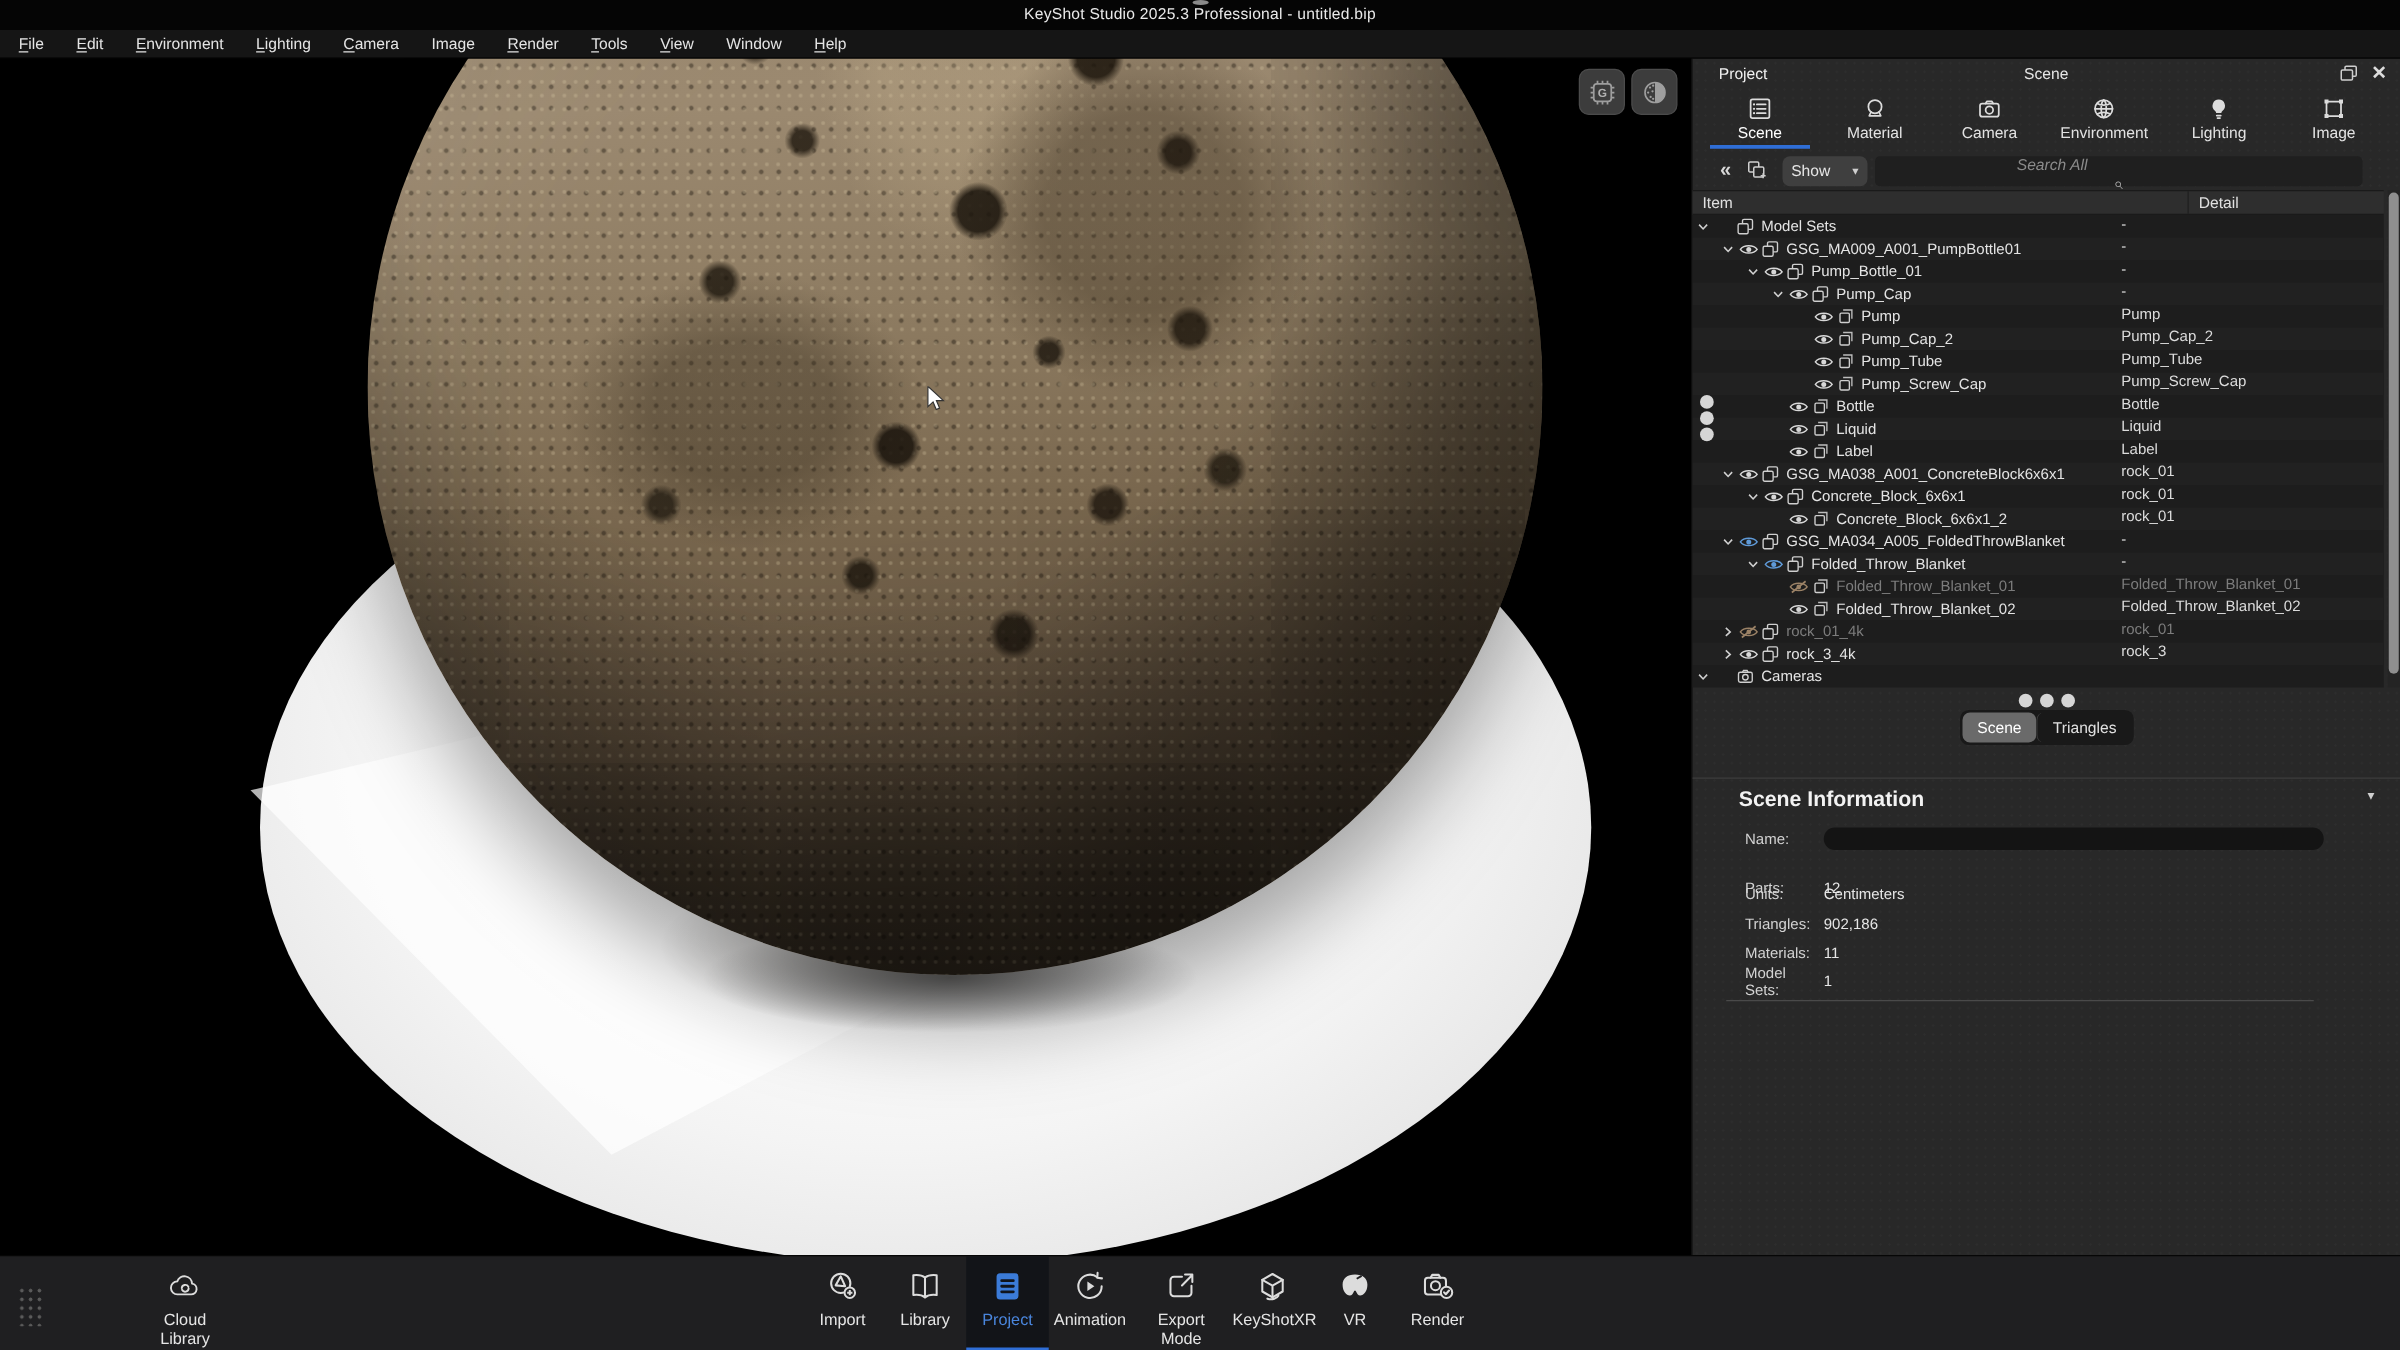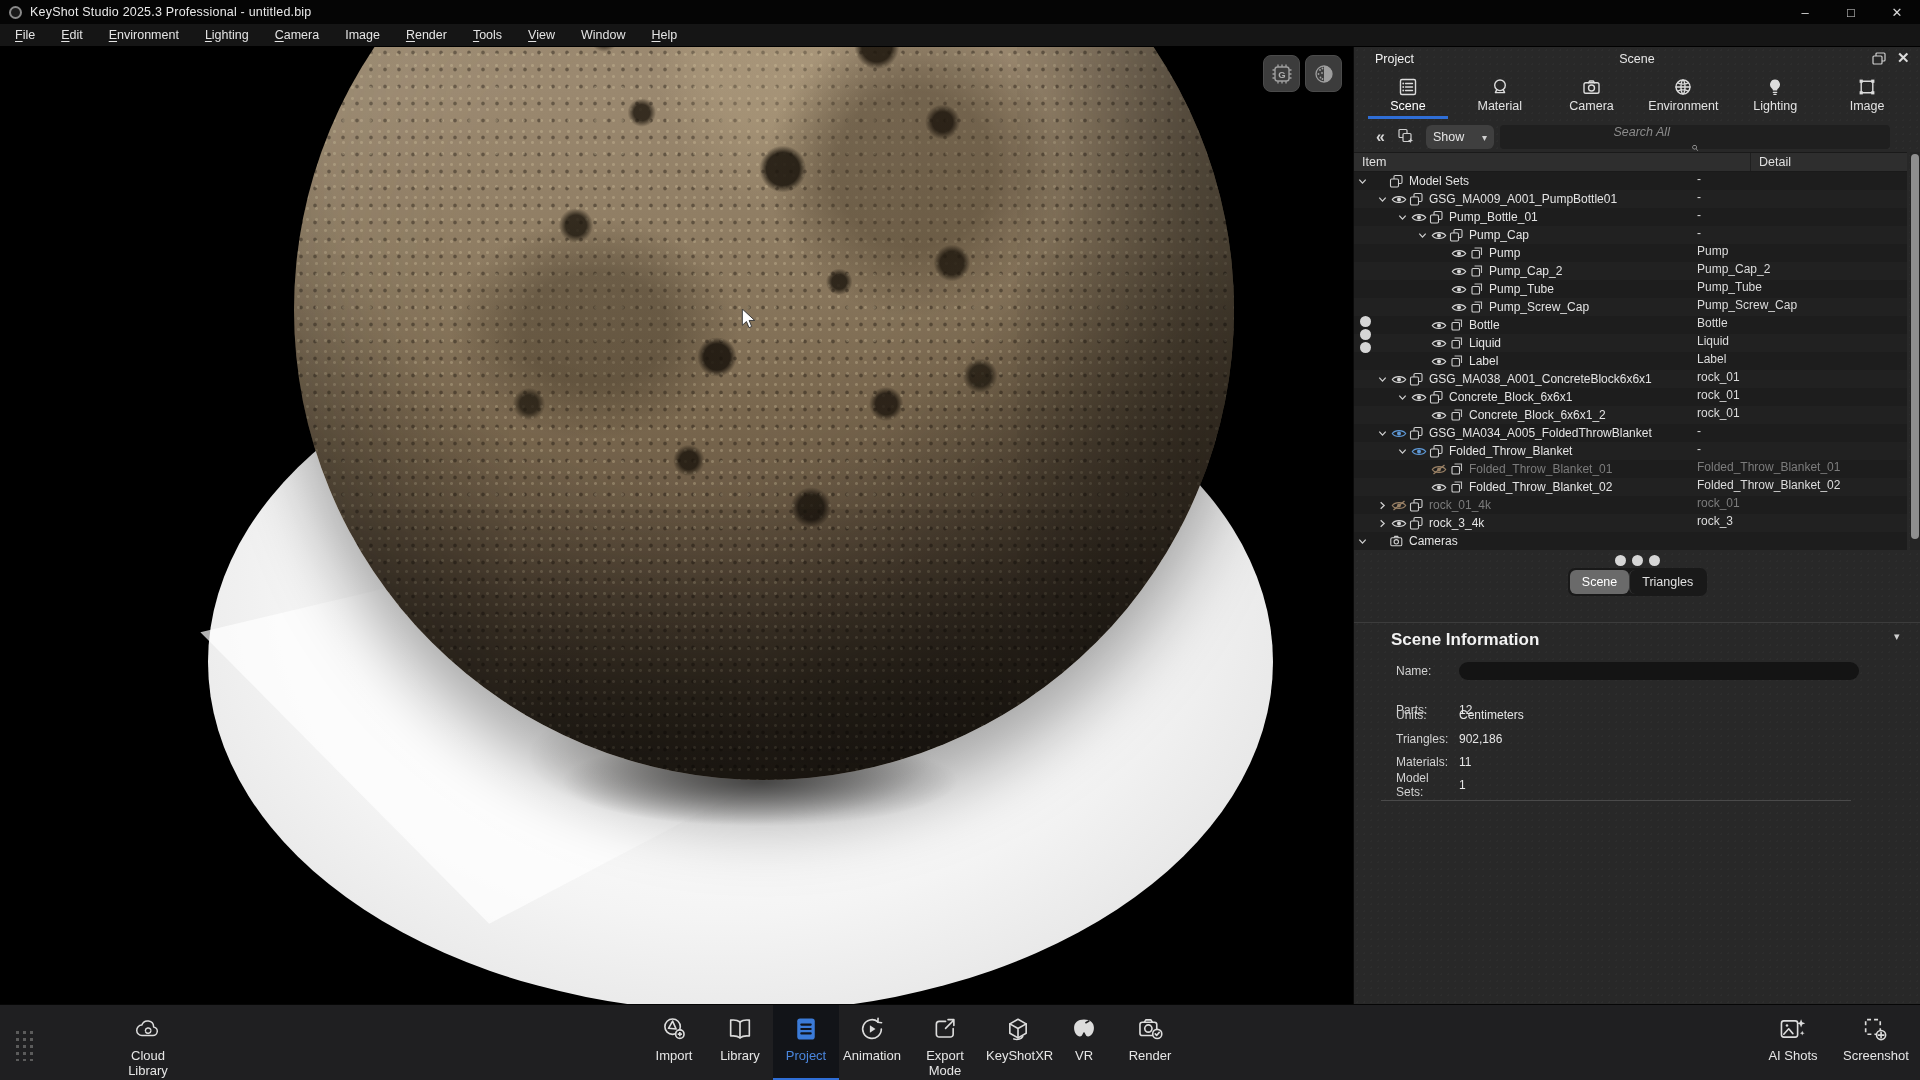--- a/index.html
+++ b/index.html
@@ -2,21 +2,21 @@
 <html><head>
 <meta charset="utf-8">
 <style>
   * { margin:0; padding:0; box-sizing:border-box; }
   html,body { width:1920px; height:1080px; background:#000; overflow:hidden;
               font-family:"Liberation Sans", sans-serif; }
   #app { position:relative; width:1920px; height:1080px; background:#000; color:#e6e6e6; }
 
   
   .titlebar { position:absolute; left:0; top:0; width:1920px; height:24px; background:#050505;
-              display:flex; align-items:center; }
+              display:flex; align-items:center;flex-direction:column; }
   .app-logo { width:13px; height:13px; border:2.5px solid #8a8a8a; border-radius:50%;
               margin:0 8px 0 9px; background:#1a1a1a; }
   .win-title { font-size:12.5px; color:#e9e9e9; letter-spacing:.2px; }
   .win-controls { margin-left:auto; display:flex; }
   .win-btn { width:46px; height:24px; display:flex; align-items:center; justify-content:center;
              color:#d8d8d8; font-size:13px; }
 
   
   .menubar { position:absolute; left:0; top:24px; width:1920px; height:23px; background:#151515;
              display:flex; align-items:center; padding-left:2px; border-bottom:1px solid #000; }
@@ -940,39 +940,15 @@
               <path d="M7.2 6.2 8.4 4.2h4.4l1.2 2" fill="none" stroke="#dcdcdc" stroke-width="1.4" stroke-linecap="round" stroke-linejoin="round"></path>
               <rect x="3.4" y="6.2" width="14.4" height="11.4" rx="2" fill="none" stroke="#dcdcdc" stroke-width="1.4" stroke-linecap="round" stroke-linejoin="round"></rect>
               <circle cx="10.6" cy="11.6" r="3.1" fill="none" stroke="#dcdcdc" stroke-width="1.4" stroke-linecap="round" stroke-linejoin="round"></circle>
               <circle cx="18.2" cy="16.2" r="3.9" fill="#1f1f21" stroke="#dcdcdc" stroke-width="1.4"></circle>
               <path d="M16.5 16.2l1.2 1.3 2.2-2.6" fill="none" stroke="#dcdcdc" stroke-width="1.4" stroke-linecap="round" stroke-linejoin="round"></path>
             </svg>
           </span>
     <span class="lbl">Render</span>
   </div>
       </div>
-    <div class="tb-group tb-right" id="tb-right">
-        <div class="tb-item">
-    <span class="icon">
-            <svg width="30" height="28" viewBox="0 0 26 24">
-              <rect x="3" y="5" width="14" height="14" rx="2" fill="none" stroke="#dcdcdc" stroke-width="1.4" stroke-linecap="round" stroke-linejoin="round"></rect>
-              <path d="M5 16.5 9.3 11.8l3.6 4.2" fill="none" stroke="#dcdcdc" stroke-width="1.4" stroke-linecap="round" stroke-linejoin="round"></path>
-              <circle cx="7.8" cy="9" r="1.1" fill="#dcdcdc"></circle>
-              <path d="M20 3.5l1 2.6 2.6 1-2.6 1-1 2.6-1-2.6-2.6-1 2.6-1Z" fill="#dcdcdc"></path>
-              <path d="M21 13.5l.6 1.5 1.5.6-1.5.6-.6 1.5-.6-1.5-1.5-.6 1.5-.6Z" fill="#dcdcdc"></path>
-            </svg>
-          </span>
-    <span class="lbl">AI Shots</span>
-  </div>
-        <div class="tb-item">
-    <span class="icon">
-            <svg width="28" height="28" viewBox="0 0 24 24">
-              <rect x="4" y="4" width="12.5" height="12.5" rx="1.2" fill="none" stroke="#dcdcdc" stroke-width="1.4" stroke-dasharray="3.4 2.6"></rect>
-              <circle cx="17.2" cy="17.2" r="3.9" fill="#1f1f21" stroke="#dcdcdc" stroke-width="1.4"></circle>
-              <path d="M17.2 14.4v5.6M14.4 17.2h5.6" stroke="#dcdcdc" stroke-width="1.4"></path>
-            </svg>
-          </span>
-    <span class="lbl">Screenshot</span>
-  </div>
-      </div>
   </div>
 
 </div>
 
 </body></html>

